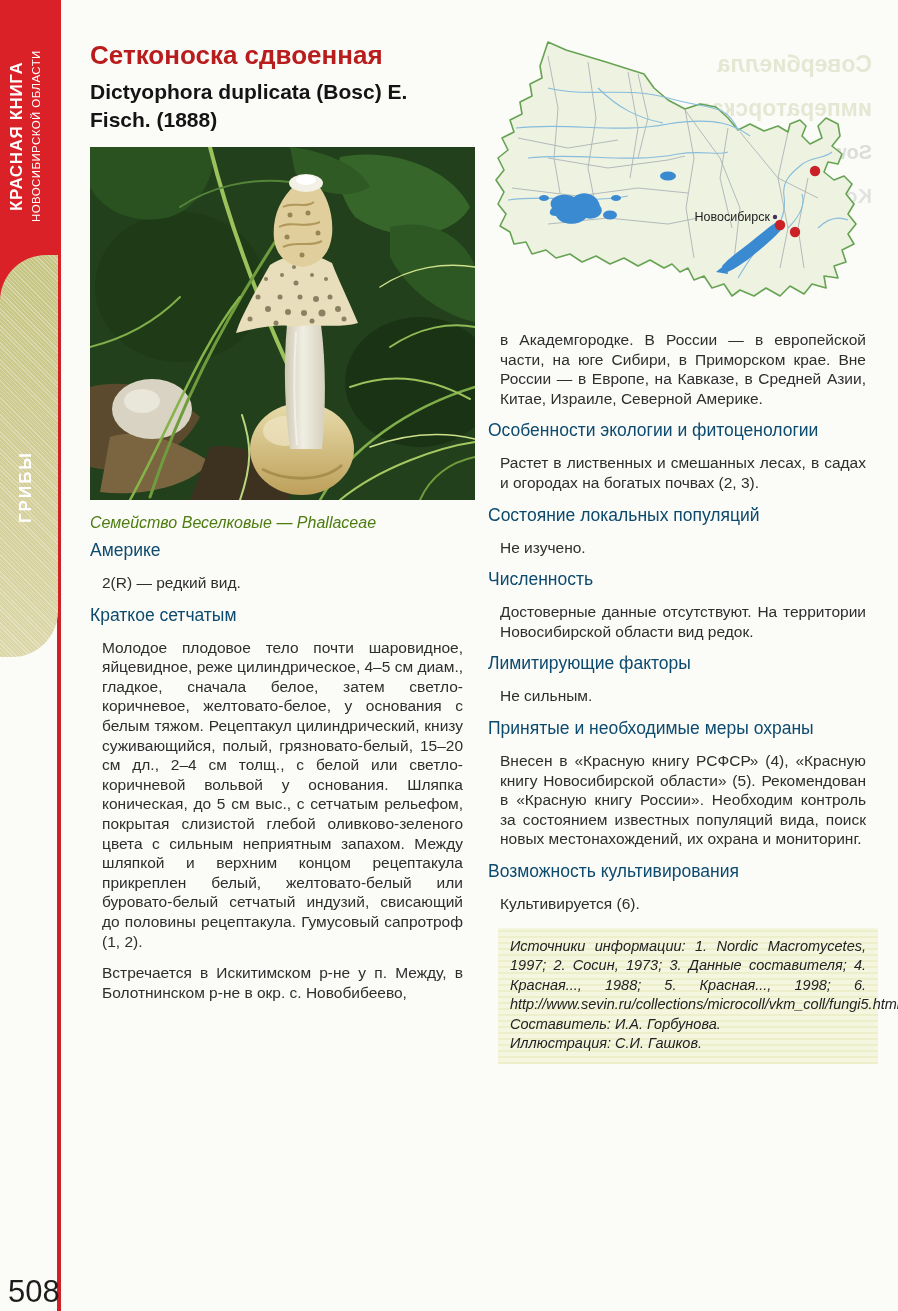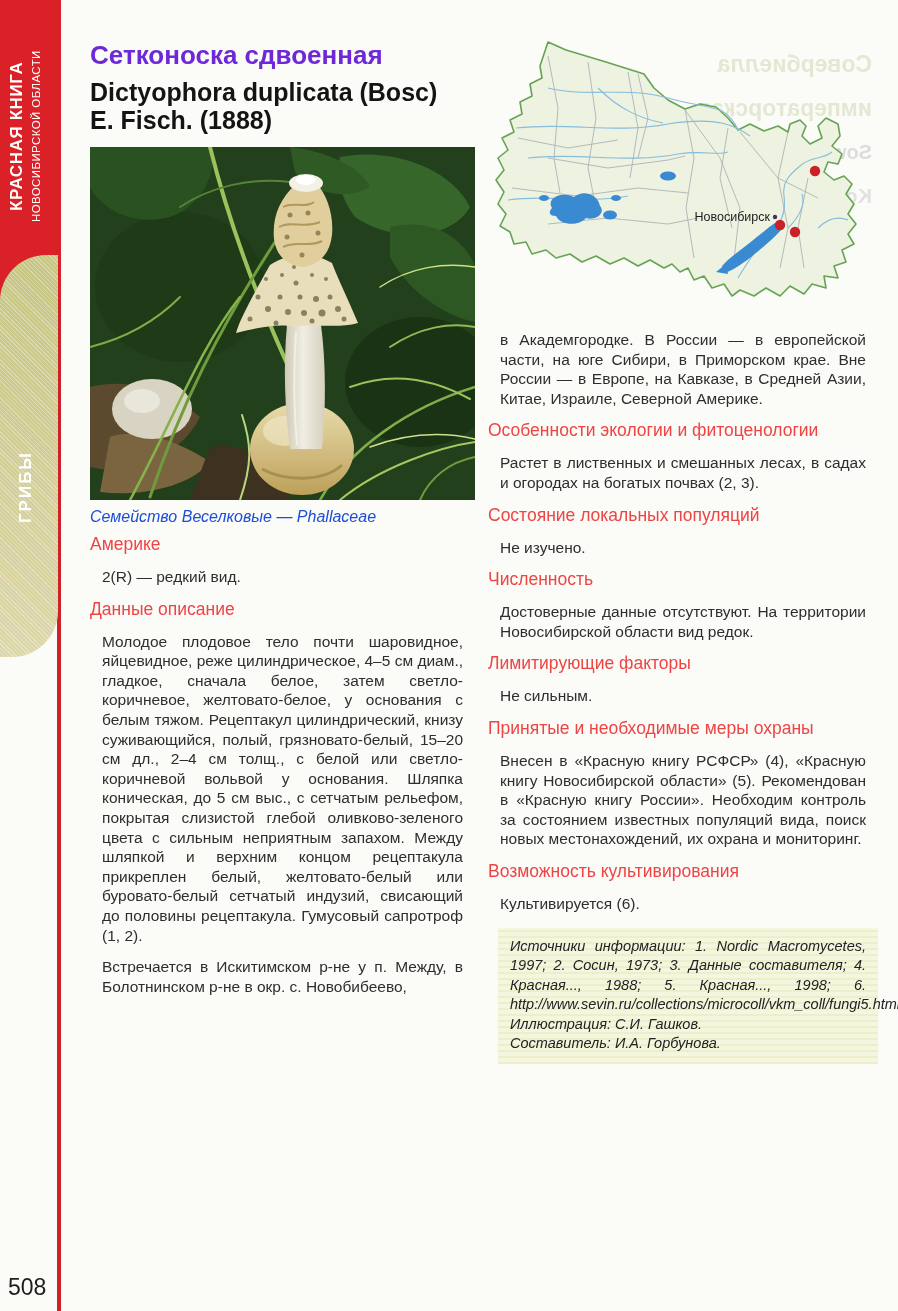--- a/index.html
+++ b/index.html
@@ -19,33 +19,33 @@
     border-radius:46px 0 46px 0;
     background:
       repeating-linear-gradient(45deg,rgba(255,255,255,.30) 0 1px,rgba(0,0,0,0) 1px 3px),
       linear-gradient(180deg,#c6c583 0%,#d3cd97 55%,#dcd7a9 100%);
   }
   .tab-label{
     position:absolute;left:16px;top:196px;
     writing-mode:vertical-rl;transform:rotate(180deg);
     color:#fff;font-weight:bold;font-size:17px;letter-spacing:2px;
   }
-  .page-number{position:absolute;left:8px;top:1274px;font-size:23px;color:#1d1d1d;}
+  .page-number{position:absolute;left:8px;top:1274px;font-size:31px;color:#1d1d1d;}
 
   
   .col-left{position:absolute;left:90px;top:40px;width:385px;}
   .col-right{position:absolute;left:488px;top:28px;width:390px;}
 
-  h1{margin:0 0 8px;font-size:26px;line-height:30px;font-weight:bold;color:#6d28d9;}
-  h2{margin:0 0 13px;width:356px;font-size:25px;line-height:28px;font-weight:bold;color:#141414;}
-  h3{margin:8px 0 2px;font-size:17.5px;line-height:21px;font-weight:normal;color:#ef4444;}
+  h1{margin:0 0 8px;font-size:26px;line-height:30px;font-weight:bold;color:#b91c1c;}
+  h2{margin:0 0 13px;width:356px;font-size:21px;line-height:28px;font-weight:bold;color:#141414;}
+  h3{margin:8px 0 2px;font-size:17.5px;line-height:21px;font-weight:normal;color:#0c4a6e;}
   p.body{margin:12px;font-size:15.5px;line-height:19.6px;color:#2e2e2e;text-align:justify;}
 
   .photo{width:385px;height:353px;line-height:0;}
-  .caption{margin:7px 0 0;font-size:16px;line-height:19px;font-style:italic;color:#1d4ed8;}
+  .caption{margin:13px 0 0;font-size:16px;line-height:19px;font-style:italic;color:#4d7c0f;}
 
   
   .map{position:relative;width:390px;height:290px;margin-bottom:6px;}
   .map svg{position:absolute;left:0;top:0;}
   .ghost{position:absolute;right:6px;top:14px;width:330px;transform:scaleX(-1);
          font-weight:bold;line-height:44px;pointer-events:none;}
   .ghost .g1{color:#8ea044;opacity:.20;font-size:23px;}
   .ghost .g2{color:#4a4a4a;opacity:.17;font-size:20px;}
   .ghost .g3{color:#4a4a4a;opacity:.14;font-size:20px;}
 
@@ -162,21 +162,21 @@
         <ellipse cx="216" cy="36" rx="17" ry="9" fill="#f3f0e6"></ellipse>
         <ellipse cx="216" cy="33" rx="10" ry="5" fill="#ffffff"></ellipse>
       </svg>
     </div>
 
     <div class="caption">Семейство Веселковые — Phallaceae</div>
 
     <h3>Америке</h3>
     <p class="body">2(R) — редкий вид.</p>
 
-    <h3>Данные описание</h3>
+    <h3>Краткое сетчатым</h3>
     <p class="body">Молодое плодовое тело почти шаровидное, яйцевидное, реже цилиндрическое, 4–5 см диам., гладкое, сначала белое, затем светло-коричневое, желтовато-белое, у основания с белым тяжом. Рецептакул цилиндрический, книзу суживающийся, полый, грязновато-белый, 15–20 см дл., 2–4 см толщ., с белой или светло-коричневой вольвой у основания. Шляпка коническая, до 5 см выс., с сетчатым рельефом, покрытая слизистой глебой оливково-зеленого цвета с сильным неприятным запахом. Между шляпкой и верхним концом рецептакула прикреплен белый, желтовато-белый или буровато-белый сетчатый индузий, свисающий до половины рецептакула. Гумусовый сапротроф (1, 2).</p>
 
     <p class="body">Встречается в Искитимском р-не у п. Между, в Болотнинском р-не в окр. с. Новобибеево,</p>
   </div>
 
   <div class="col-right">
 
     <div class="map">
       <div class="ghost">
         <div class="g1">Совербиелла императорская</div>
@@ -262,18 +262,18 @@
     <p class="body">Не сильным.</p>
 
     <h3>Принятые и необходимые меры охраны</h3>
     <p class="body">Внесен в «Красную книгу РСФСР» (4), «Красную книгу Новосибирской области» (5). Рекомендован в «Красную книгу России». Необходим контроль за состоянием известных популяций вида, поиск новых местонахождений, их охрана и мониторинг.</p>
 
     <h3>Возможность культивирования</h3>
     <p class="body">Культивируется (6).</p>
 
     <div class="sources">
       <p>Источники информации: 1. Nordic Macromycetes, 1997; 2. Сосин, 1973; 3. Данные составителя; 4. Красная..., 1988; 5. Красная..., 1998; 6. http://www.sevin.ru/collections/microcoll/vkm_coll/fungi5.html.</p>
+      <p>Составитель: И.А. Горбунова.</p>
       <p>Иллюстрация: С.И. Гашков.</p>
-      <p>Составитель: И.А. Горбунова.</p>
     </div>
   </div>
 
 </div>
 
 </body></html>

